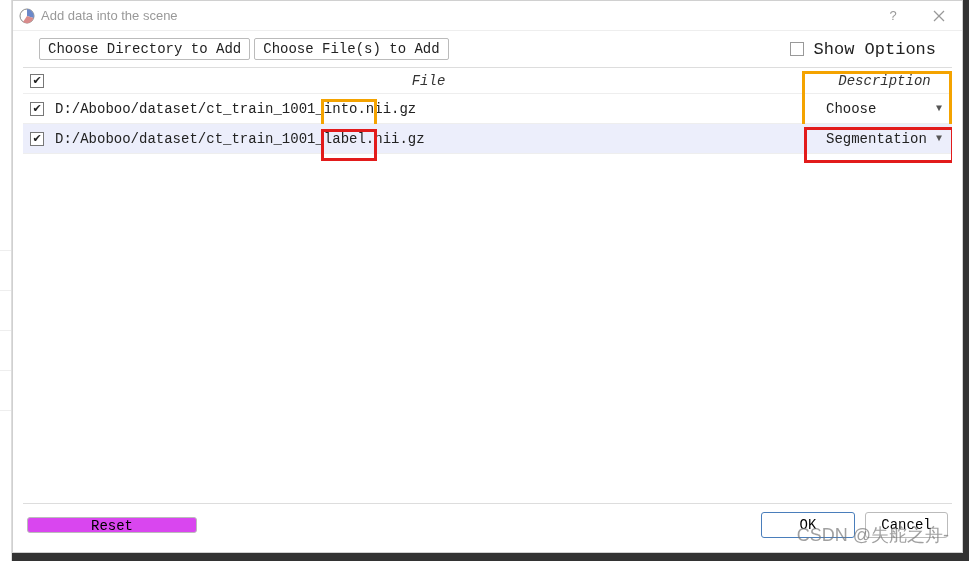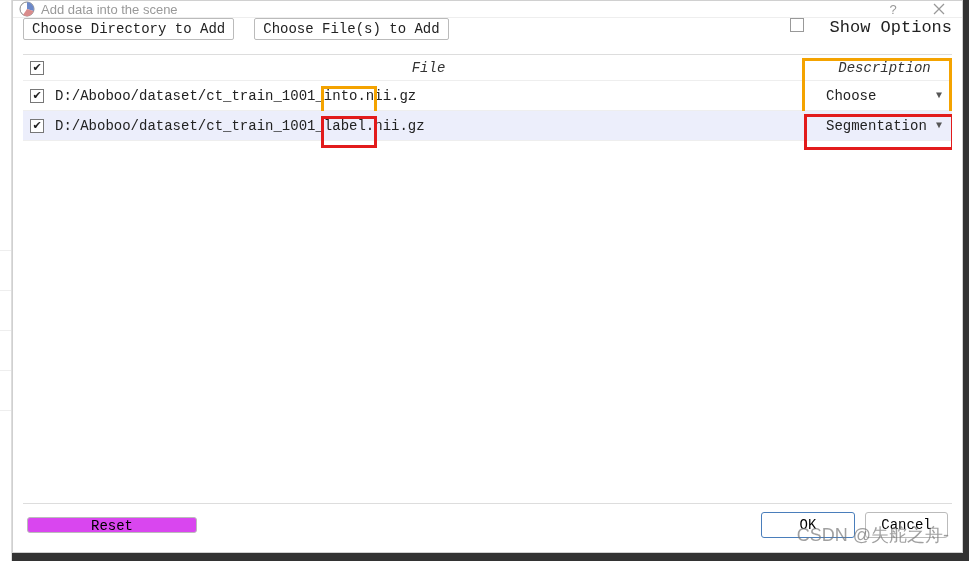--- a/index.html
+++ b/index.html
@@ -19,32 +19,32 @@
   .left-strip .stub { background:#fff; border-top:1px solid #eee; height:40px; }
   .dialog {
     position: absolute;
     left: 12px; top: 0;
     width: 951px; height: 553px;
     background: #fff;
     border: 1px solid #d0d0d0;
     display: flex; flex-direction: column;
   }
   .titlebar {
-    height: 17px; background: #fff;
+    height: 30px; background: #fff;
     display: flex; align-items: center;
     padding: 0 0 0 6px;
     border-bottom: 1px solid #eee;
     color: #999;
   }
   .titlebar .ico { width:16px; height:16px; margin-right:6px; }
   .titlebar .spacer { flex:1; }
   .titlebar .win-btn { width:46px; height:30px; display:flex; align-items:center; justify-content:center; color:#999; }
   .toolbar {
-    height: 36px; display:flex; align-items:flex-start; gap:20px;
-    padding: 0 10px;
+    height: 36px; display:flex; align-items:center; gap:4px;
+    padding: 0 26px;
   }
   .btn-flat {
     background:#fff; border:1px solid #bbb; border-radius:2px;
     padding: 2px 8px; font-family: "Consolas","Courier New",monospace;
     font-size:14px; color:#222; cursor:pointer;
   }
   .toolbar .spacer { flex:1; }
   .chk-box { width:14px; height:14px; border:1px solid #999; background:#fff; display:inline-block; margin-right:6px; vertical-align:middle; }
   .opt-label { font-family: "Consolas","Courier New",monospace; font-size:17px; color:#222; }
   .table-area { flex:1; overflow:auto; border-top:1px solid #ddd; border-bottom:1px solid #ddd; margin: 0 10px; position: relative; }

